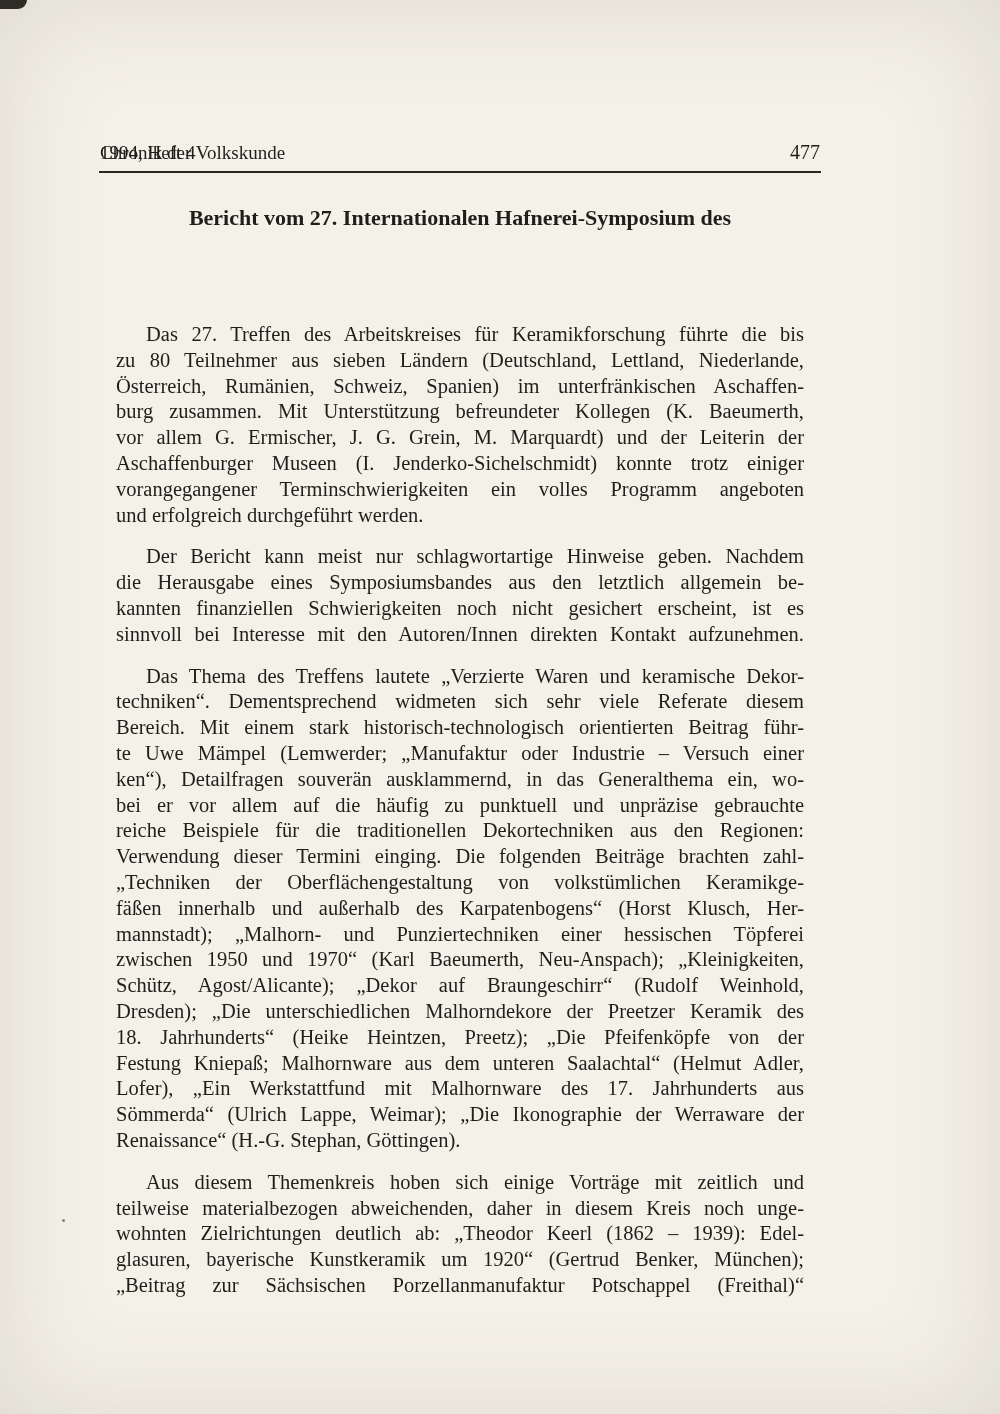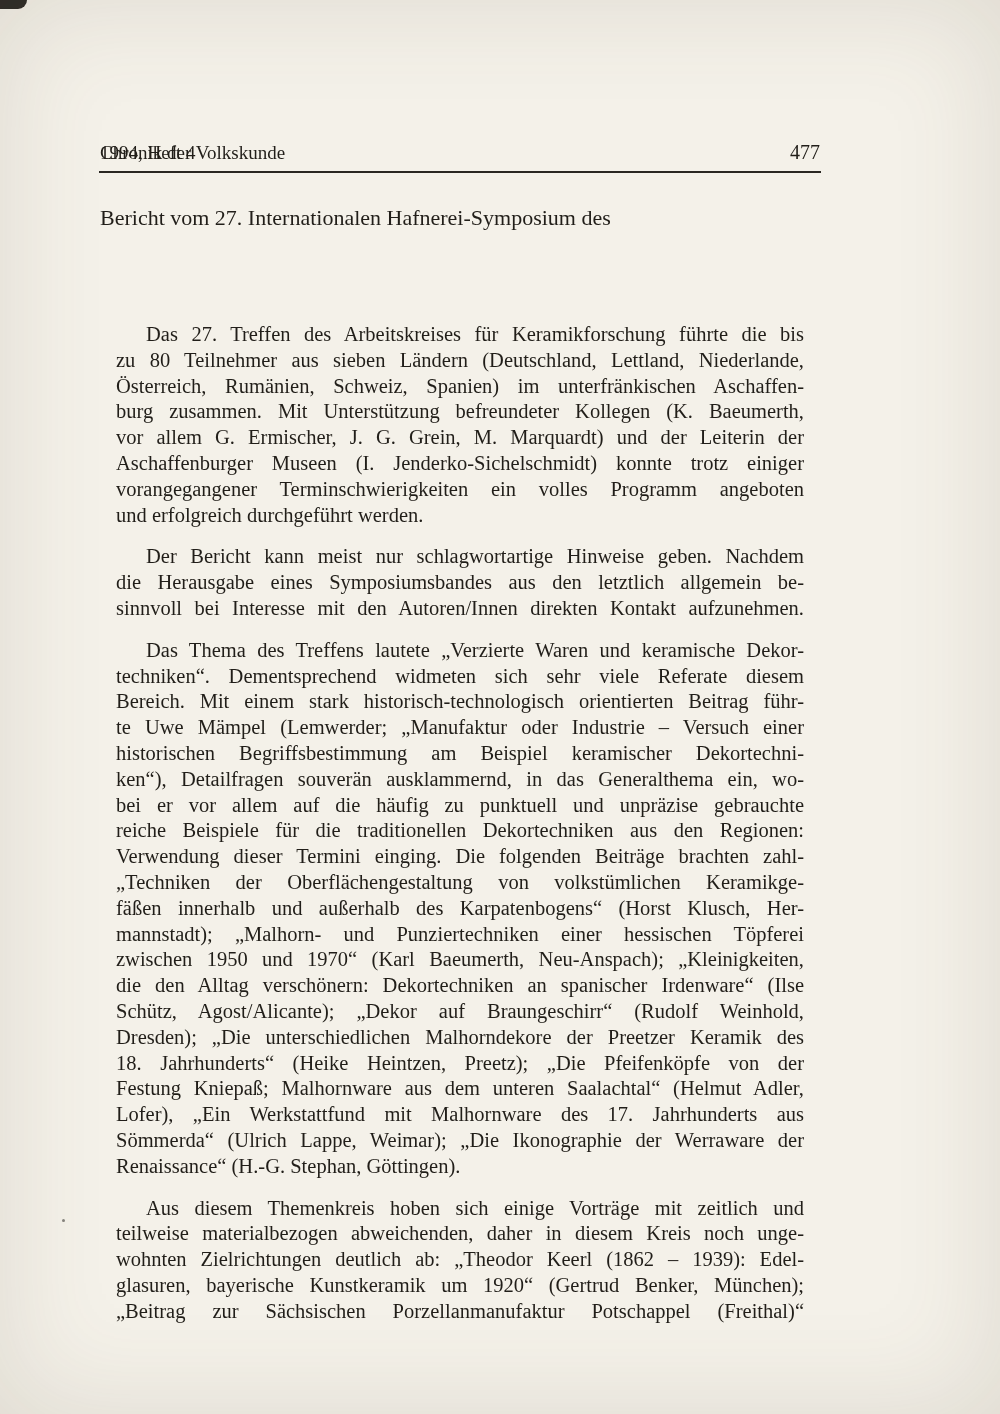--- a/index.html
+++ b/index.html
@@ -29,21 +29,21 @@
   .rh-left   { position: absolute; left: 0; top: 1px; }
   .rh-center { position: absolute; left: 0; right: 0; top: 1px; text-align: left; }
   .rh-right  { position: absolute; right: 0; top: 0; font-size: 20px; text-align: right; }
   .header-rule {
     position: absolute; left: 99px; top: 171px; width: 722px; height: 2px;
     background: #2a2722;
   }
 
   .title {
     position: absolute; left: 100px; top: 201px; width: 720px;
-    font-weight: normal;
+    text-align: center; font-weight: bold;
     font-size: 22px; line-height: 33px;
   }
 
   .body-text {
     position: absolute; left: 100px; top: 306px; width: 720px;
     font-size: 20.5px;
   }
   .para { margin: 16px; }
   .line {
     line-height: 25.8px;
@@ -81,38 +81,37 @@
       <div class="line">burg zusammen. Mit Unterstützung befreundeter Kollegen (K. Baeumerth,</div>
       <div class="line">vor allem G. Ermischer, J. G. Grein, M. Marquardt) und der Leiterin der</div>
       <div class="line">Aschaffenburger Museen (I. Jenderko-Sichelschmidt) konnte trotz einiger</div>
       <div class="line">vorangegangener Terminschwierigkeiten ein volles Programm angeboten</div>
       <div class="line pl">und erfolgreich durchgeführt werden.</div>
     </div>
 
     <div class="para">
       <div class="line pf">Der Bericht kann meist nur schlagwortartige Hinweise geben. Nachdem</div>
       <div class="line">die Herausgabe eines Symposiumsbandes aus den letztlich allgemein be-</div>
+      <div class="line">kannten finanziellen Schwierigkeiten noch nicht gesichert erscheint, ist es</div>
       <div class="line">sinnvoll bei Interesse mit den Autoren/Innen direkten Kontakt aufzunehmen.</div>
     </div>
 
     <div class="para">
       <div class="line pf">Das Thema des Treffens lautete „Verzierte Waren und keramische Dekor-</div>
       <div class="line">techniken“. Dementsprechend widmeten sich sehr viele Referate diesem</div>
       <div class="line">Bereich. Mit einem stark historisch-technologisch orientierten Beitrag führ-</div>
       <div class="line">te Uwe Mämpel (Lemwerder; „Manufaktur oder Industrie – Versuch einer</div>
-      <div class="line">historischen Begriffsbestimmung am Beispiel keramischer Dekortechni-</div>
       <div class="line">ken“), Detailfragen souverän ausklammernd, in das Generalthema ein, wo-</div>
       <div class="line">bei er vor allem auf die häufig zu punktuell und unpräzise gebrauchte</div>
       <div class="line">reiche Beispiele für die traditionellen Dekortechniken aus den Regionen:</div>
       <div class="line">Verwendung dieser Termini einging. Die folgenden Beiträge brachten zahl-</div>
       <div class="line">„Techniken der Oberflächengestaltung von volkstümlichen Keramikge-</div>
       <div class="line">fäßen innerhalb und außerhalb des Karpatenbogens“ (Horst Klusch, Her-</div>
       <div class="line">mannstadt); „Malhorn- und Punziertechniken einer hessischen Töpferei</div>
       <div class="line">zwischen 1950 und 1970“ (Karl Baeumerth, Neu-Anspach); „Kleinigkeiten,</div>
-      <div class="line">die den Alltag verschönern: Dekortechniken an spanischer Irdenware“ (Ilse</div>
       <div class="line">Schütz, Agost/Alicante); „Dekor auf Braungeschirr“ (Rudolf Weinhold,</div>
       <div class="line">Dresden); „Die unterschiedlichen Malhorndekore der Preetzer Keramik des</div>
       <div class="line">18. Jahrhunderts“ (Heike Heintzen, Preetz); „Die Pfeifenköpfe von der</div>
       <div class="line">Festung Kniepaß; Malhornware aus dem unteren Saalachtal“ (Helmut Adler,</div>
       <div class="line">Lofer), „Ein Werkstattfund mit Malhornware des 17. Jahrhunderts aus</div>
       <div class="line">Sömmerda“ (Ulrich Lappe, Weimar); „Die Ikonographie der Werraware der</div>
       <div class="line pl">Renaissance“ (H.-G. Stephan, Göttingen).</div>
     </div>
 
     <div class="para">

